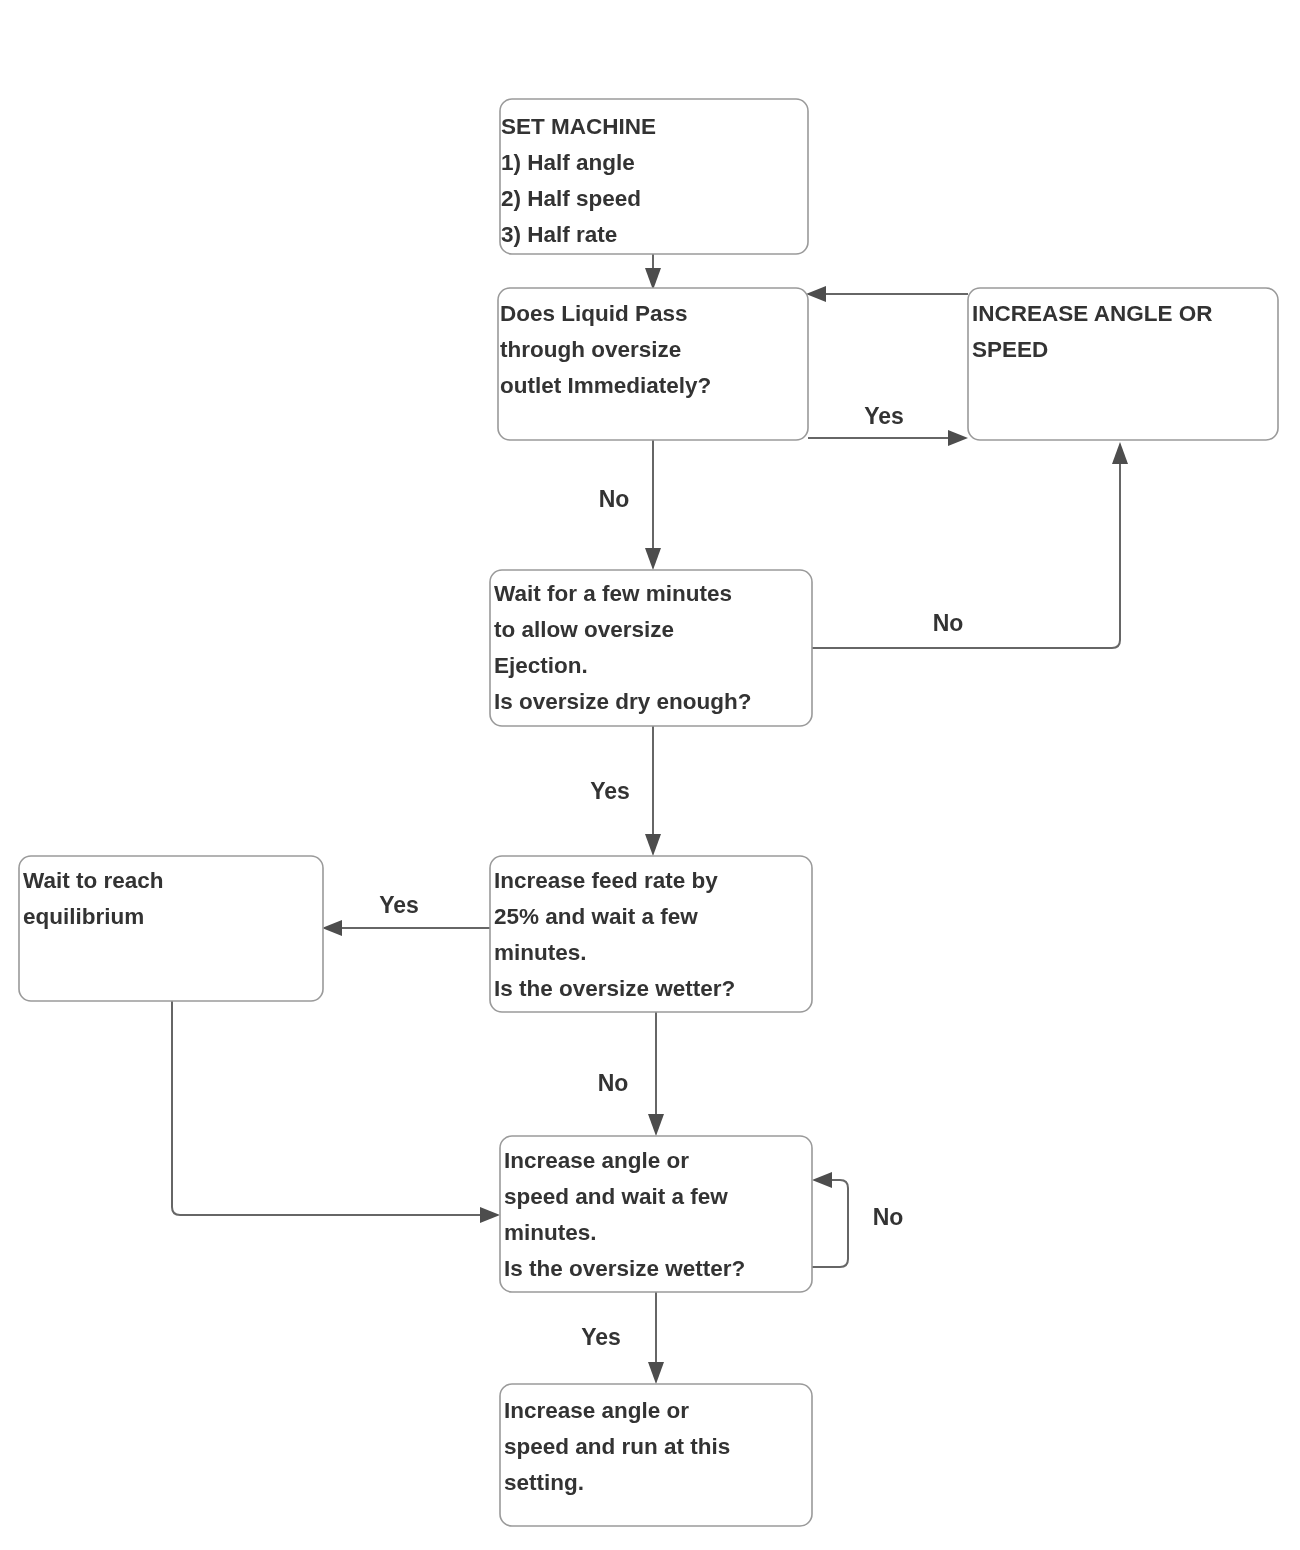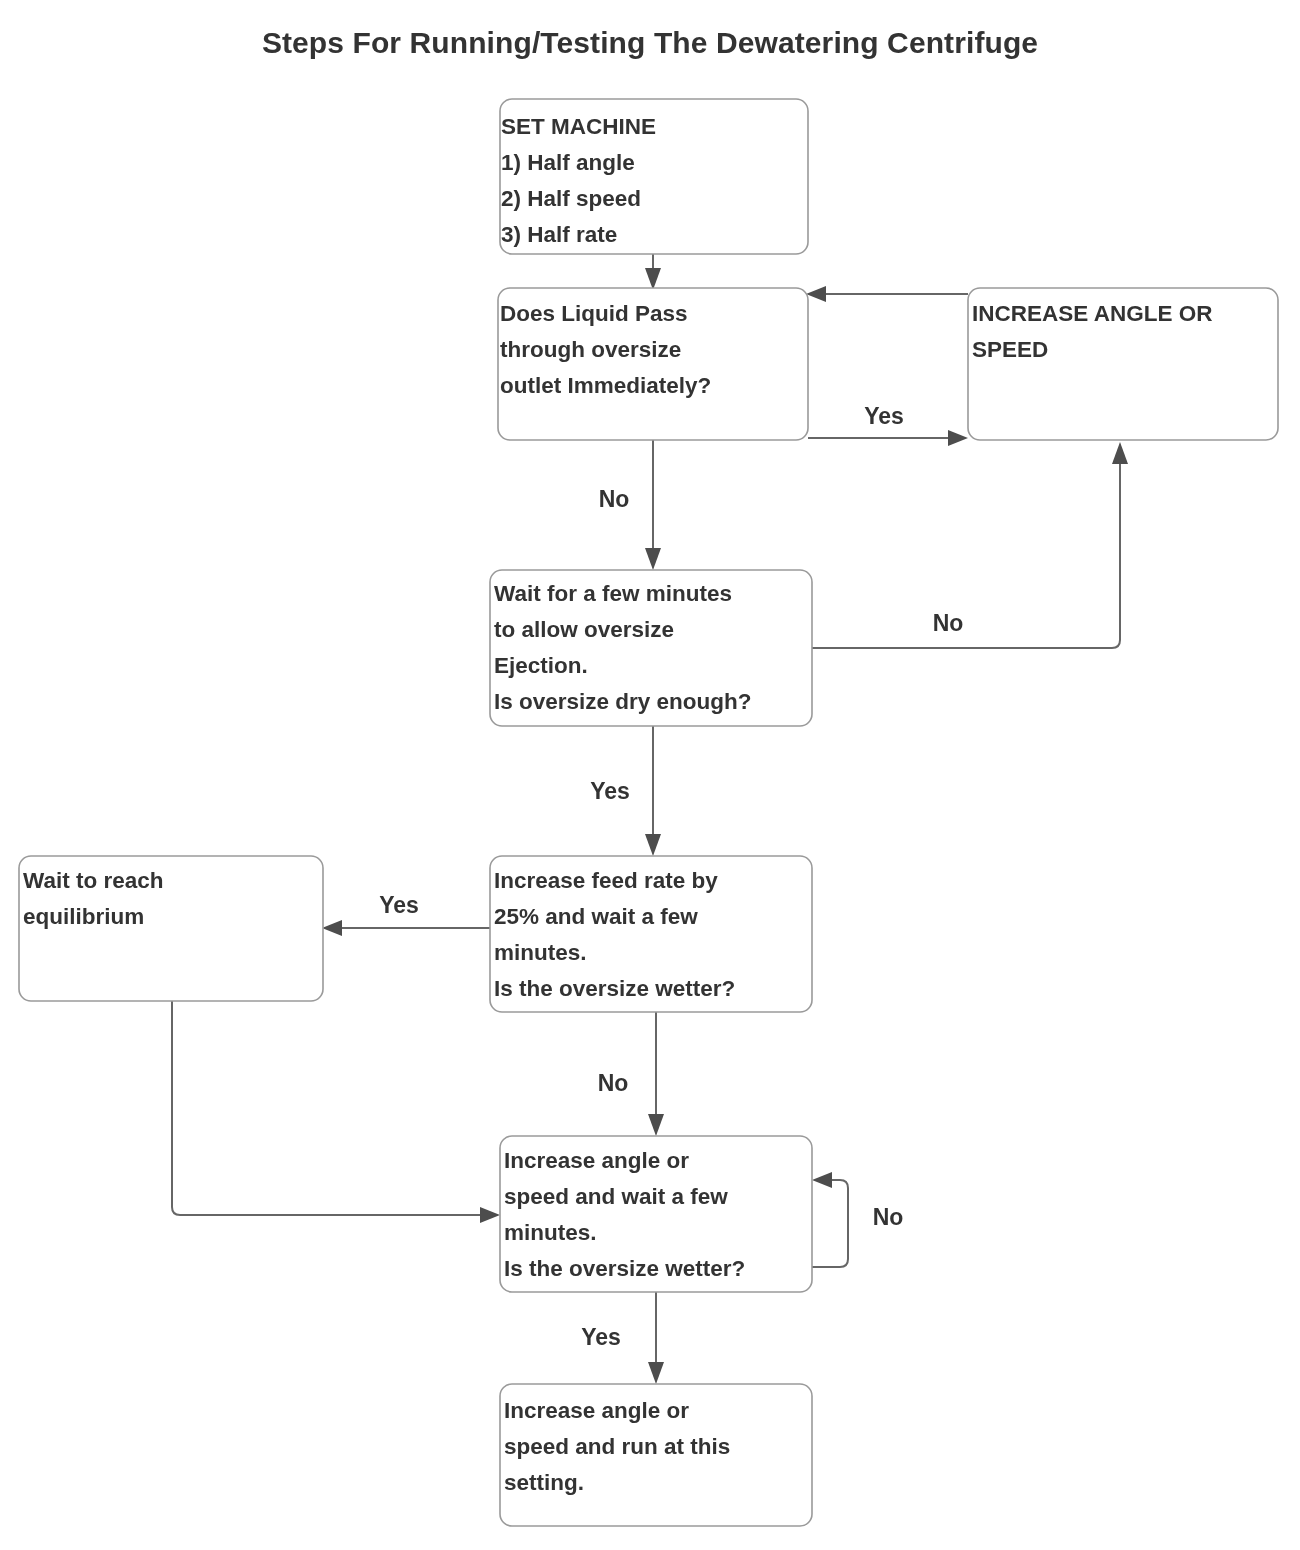--- a/index.html
+++ b/index.html
@@ -59,21 +59,20 @@
   .arrow-head {
     fill: #4d4d4d;
     stroke: none;
   }
 </style>
 </head>
 <body>
 
 <div id="page">
 
-  <div id="chart-title">Steps For Running/Testing The Dewatering Centrifuge</div>
 
   <svg id="flow" viewBox="0 0 1300 1550">
 
     <g>
 
       <g>
         <path class="edge-line" d="M 653,254 L 653,278"></path>
         <polygon class="arrow-head" points="653,290 645,268 661,268"></polygon>
       </g>
 

